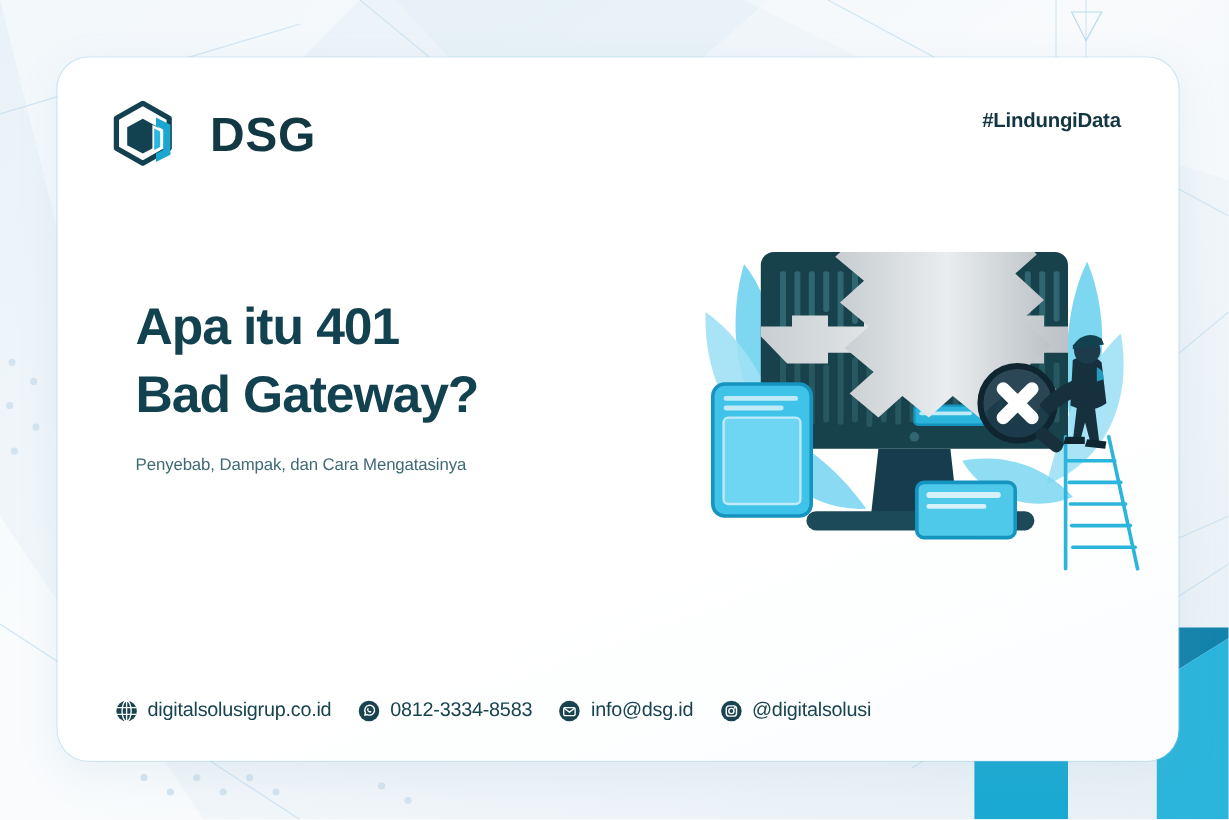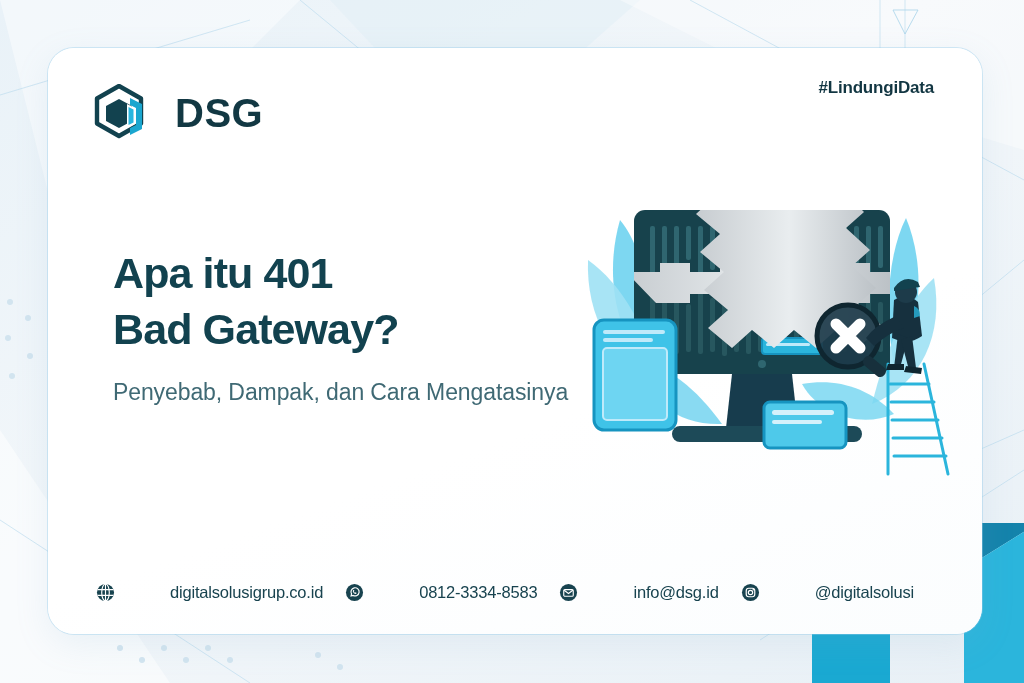--- a/index.html
+++ b/index.html
@@ -60,42 +60,42 @@
     font-weight: 700;
     letter-spacing: .5px;
     color: #123843;
     line-height: 1;
     font-family: "Liberation Sans", sans-serif;
   }
 
   
   #hashtag {
     position: absolute;
-    right: 48px; top: 30px;
+    right: 48px; top: 43px;
     font-size: 17px;
     font-weight: 700;
     letter-spacing: -0.2px;
     color: #123642;
   }
 
   
   #headline-block { position: absolute; left: 65px; top: 197px; width: 470px; }
 
   #headline {
     font-size: 43px;
     font-weight: 700;
     line-height: 1.31;
     letter-spacing: -0.9px;
     color: #12424f;
     white-space: pre-line;
   }
 
   #subheadline {
     margin-top: 21px;
-    font-size: 23px;
+    font-size: 14px;
     font-weight: 400;
     letter-spacing: -0.1px;
     color: #3f6974;
   }
 
   
   #contact-bar {
     position: absolute;
     left: 48px; bottom: 32px;
     display: flex;
@@ -103,21 +103,20 @@
     gap: 22px;
   }
   .contact-item { display: flex; align-items: center; gap: 8px; }
   .contact-item .ci-icon { width: 19px; height: 19px; display: block; flex: 0 0 19px; }
   .contact-item .ci-text {
     font-size: 16.5px;
     font-weight: 400;
     letter-spacing: -0.2px;
     color: #18434f;
     white-space: nowrap;
-    margin-left: 47px;
   }
 
   
   #illustration {
     position: absolute;
     right: 6px; top: 140px;
     width: 400px; height: 300px;
   }
 </style>
 </head>

